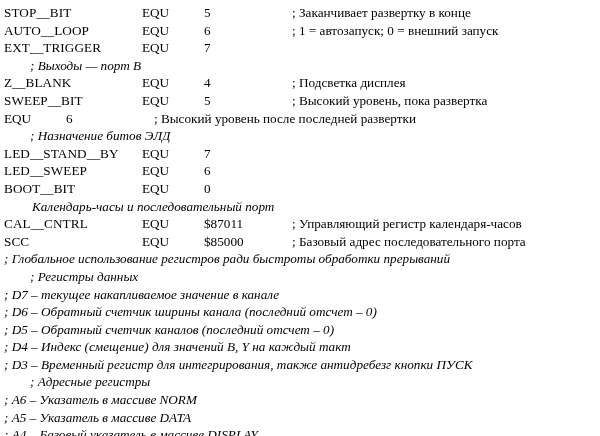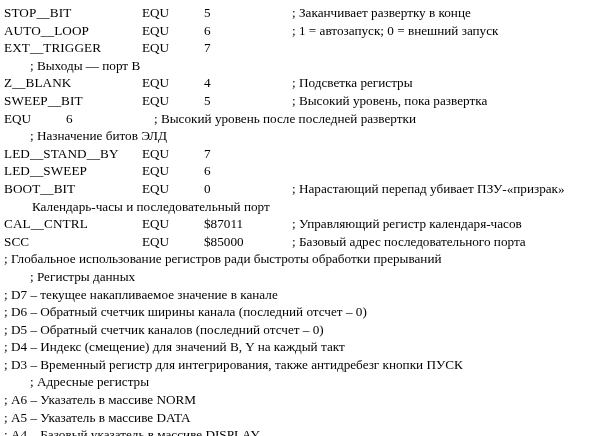--- a/index.html
+++ b/index.html
@@ -45,37 +45,38 @@
   .col-cmt {
     flex: 1 1 auto;
   }
   
   .cmt-indent-1 { padding-left: 26px; }
   .cmt-indent-0 { padding-left: 0px; }
   .cmt-center { padding-left: 28px; }
   .full {
     flex: 1 1 auto;
     white-space: pre;
+    font-style: italic;
   }
 </style>
 </head>
 <body>
 
 <div id="page">
     <div class="line"><span class="col-label">STOP__BIT</span><span class="col-op">EQU</span><span class="col-val">5</span><span class="col-cmt">; Заканчивает развертку в конце</span></div>
     <div class="line"><span class="col-label">AUTO__LOOP</span><span class="col-op">EQU</span><span class="col-val">6</span><span class="col-cmt">; 1 = автозапуск; 0 = внешний запуск</span></div>
     <div class="line"><span class="col-label">EXT__TRIGGER</span><span class="col-op">EQU</span><span class="col-val">7</span></div>
     <div class="line"><span class="full cmt-indent-1">; Выходы — порт В</span></div>
-    <div class="line"><span class="col-label">Z__BLANK</span><span class="col-op">EQU</span><span class="col-val">4</span><span class="col-cmt">; Подсветка регистры</span></div>
+    <div class="line"><span class="col-label">Z__BLANK</span><span class="col-op">EQU</span><span class="col-val">4</span><span class="col-cmt">; Подсветка дисплея</span></div>
     <div class="line"><span class="col-label">SWEEP__BIT</span><span class="col-op">EQU</span><span class="col-val">5</span><span class="col-cmt">; Высокий уровень, пока развертка</span></div>
     <div class="line"><span class="col-op">EQU</span><span class="col-val">6</span><span class="col-cmt">; Высокий уровень после последней развертки</span></div>
     <div class="line"><span class="full cmt-indent-1">; Назначение битов ЭЛД</span></div>
     <div class="line"><span class="col-label">LED__STAND__BY</span><span class="col-op">EQU</span><span class="col-val">7</span><span class="col-cmt"></span></div>
     <div class="line"><span class="col-label">LED__SWEEP</span><span class="col-op">EQU</span><span class="col-val">6</span><span class="col-cmt"></span></div>
-    <div class="line"><span class="col-label">BOOT__BIT</span><span class="col-op">EQU</span><span class="col-val">0</span><span class="col-cmt">; Нарастающий перепад убивает ПЗУ-«призрак»</span></div>
+    <div class="line"><span class="col-label">BOOT__BIT</span><span class="col-op">EQU</span><span class="col-val">0</span></div>
     <div class="line"><span class="full cmt-center">Календарь-часы и последовательный порт</span></div>
     <div class="line"><span class="col-label">CAL__CNTRL</span><span class="col-op">EQU</span><span class="col-val">$87011</span><span class="col-cmt">; Управляющий регистр календаря-часов</span></div>
     <div class="line"><span class="col-label">SCC</span><span class="col-op">EQU</span><span class="col-val">$85000</span><span class="col-cmt">; Базовый адрес последовательного порта</span></div>
     <div class="line"><span class="full cmt-indent-0">; Глобальное использование регистров ради быстроты обработки прерываний</span></div>
     <div class="line"><span class="full cmt-indent-1">; Регистры данных</span></div>
     <div class="line"><span class="full cmt-indent-0">; D7 – текущее накапливаемое значение в канале</span></div>
     <div class="line"><span class="full cmt-indent-0">; D6 – Обратный счетчик ширины канала (последний отсчет – 0)</span></div>
     <div class="line"><span class="full cmt-indent-0">; D5 – Обратный счетчик каналов (последний отсчет – 0)</span></div>
     <div class="line"><span class="full cmt-indent-0">; D4 – Индекс (смещение) для значений В, Y на каждый такт</span></div>
     <div class="line"><span class="full cmt-indent-0">; D3 – Временный регистр для интегрирования, также антидребезг кнопки ПУСК</span></div>

